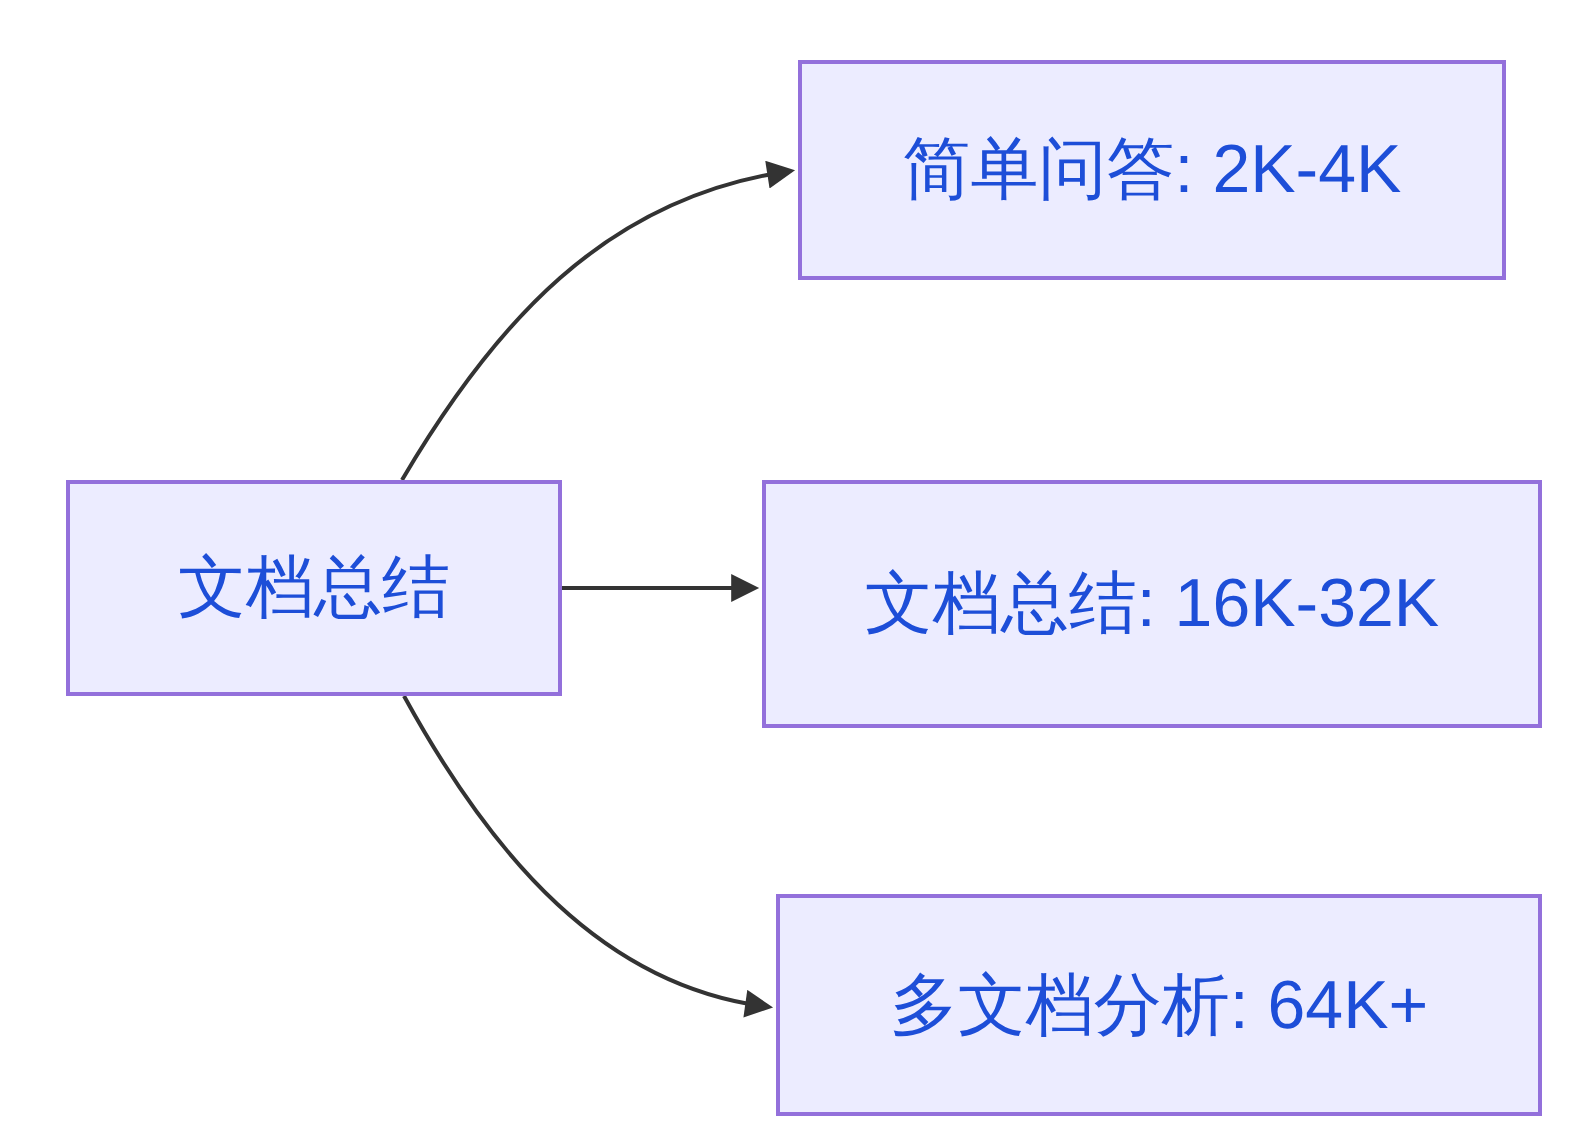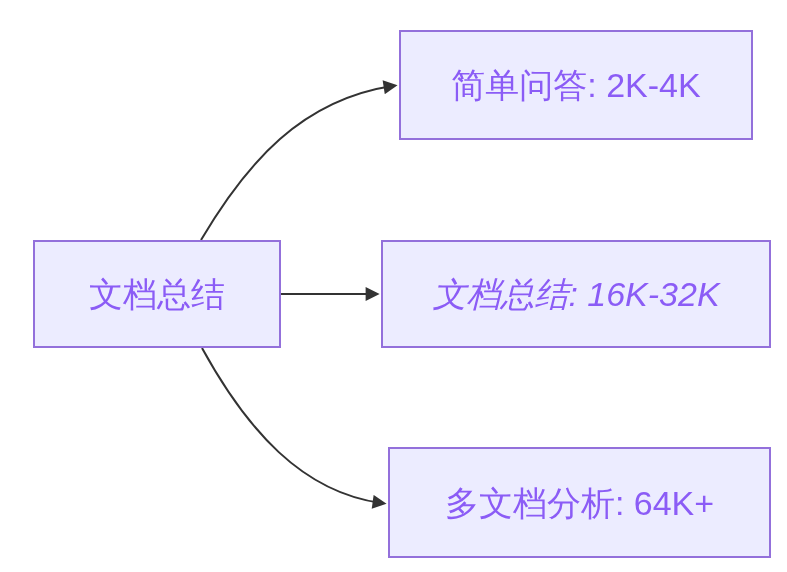--- a/index.html
+++ b/index.html
@@ -26,32 +26,32 @@
   .edge-path {
     fill: none;
     stroke: #333333;
     stroke-width: 2px;
   }
   .node {
     position: absolute;
     box-sizing: border-box;
     background: #ECECFF;
     border: 2px solid #9370DB;
-    color: #8b5cf6;
+    color: #1d4ed8;
     font-size: 34px;
     line-height: 1;
     display: flex;
     align-items: center;
     justify-content: center;
     white-space: nowrap;
     text-align: center;
   }
   .node-root   { left: 33px;  top: 240px; width: 248px; height: 108px; }
   .node-child1 { left: 399px; top: 30px;  width: 354px; height: 110px; }
-  .node-child2 { left: 381px; top: 240px; width: 390px; height: 108px; font-style: italic; }
+  .node-child2 { left: 381px; top: 240px; width: 390px; height: 124px; }
   .node-child3 { left: 388px; top: 447px; width: 383px; height: 111px; }
 </style>
 </head>
 <body>
 
 <div class="canvas">
 
   <svg class="edges-layer" viewBox="0 0 787 572" xmlns="http://www.w3.org/2000/svg">
     <defs>
       <marker id="arrowhead" viewBox="0 0 10 10" refX="6" refY="5" markerUnits="userSpaceOnUse" markerWidth="16" markerHeight="14" orient="auto">

